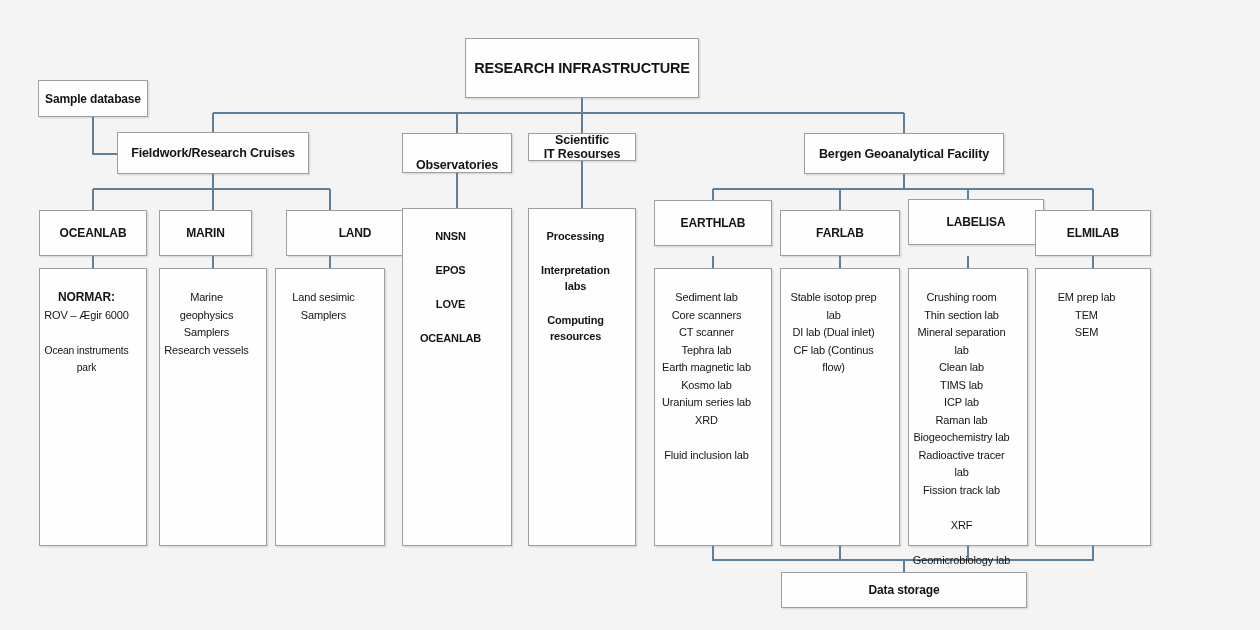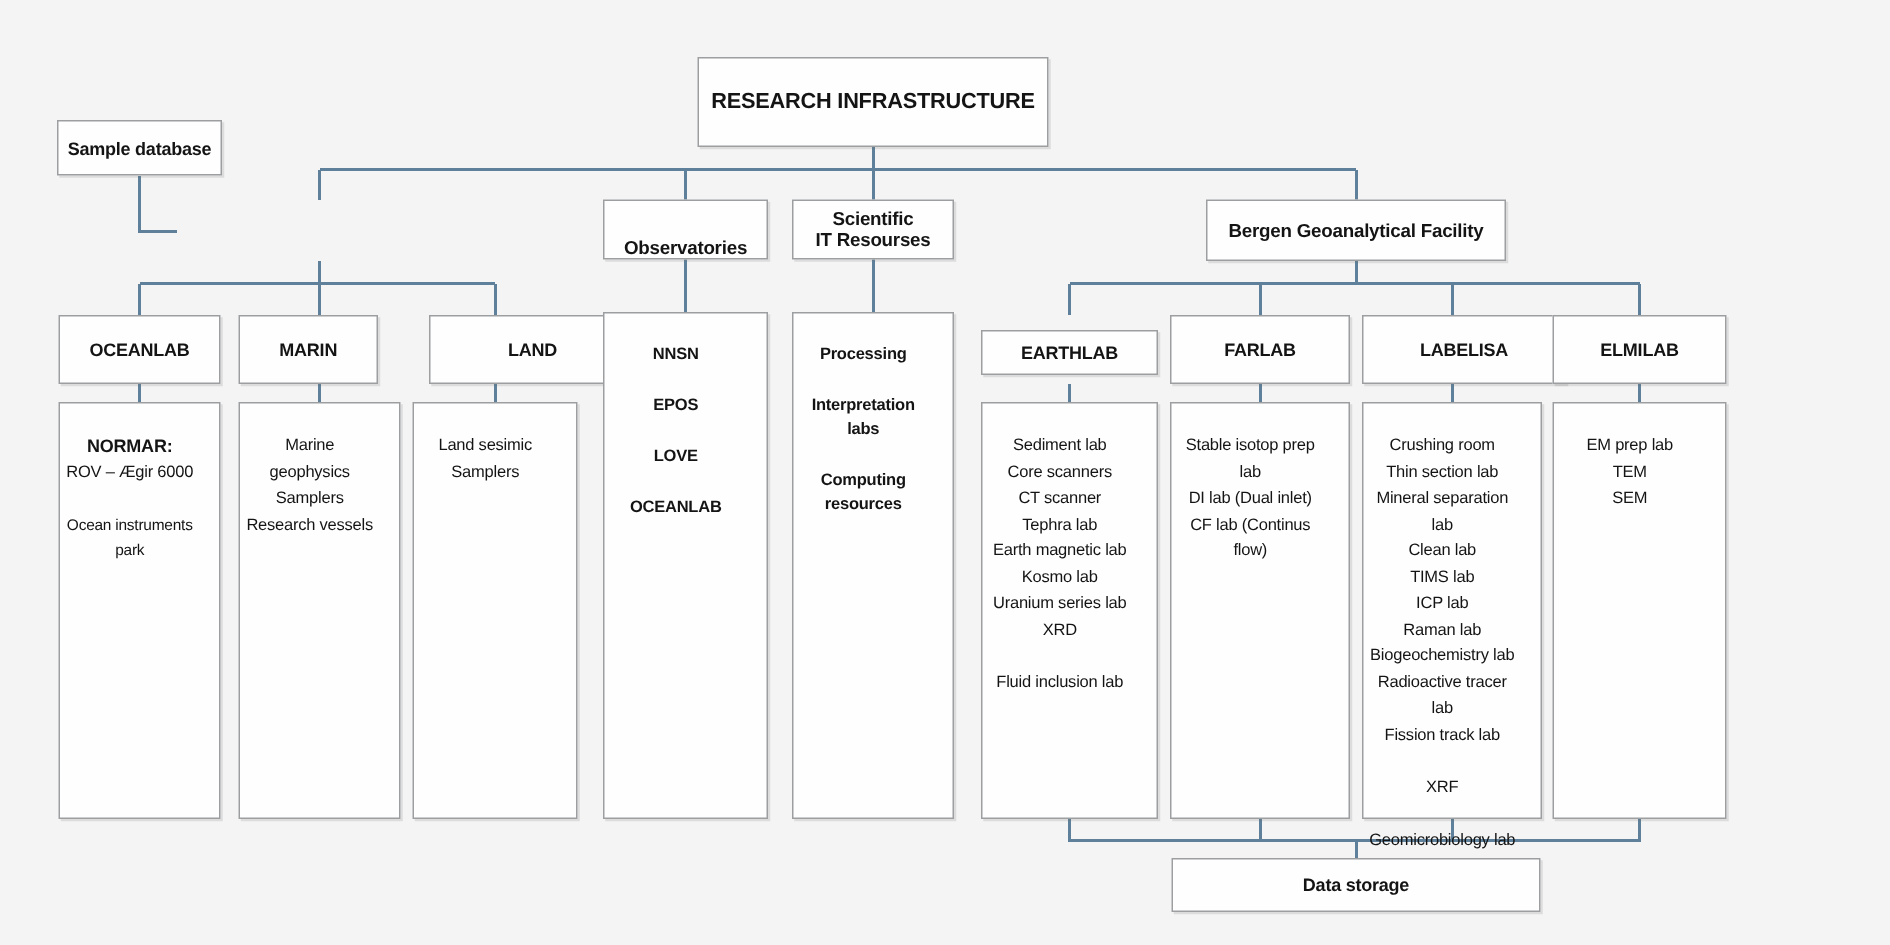--- a/index.html
+++ b/index.html
@@ -58,50 +58,53 @@
   </svg>
 
   <div class="box hdr t-title" style="left:465px;top:38px;width:234px;height:60px;">
     <span>RESEARCH INFRASTRUCTURE</span>
   </div>
 
   <div class="box hdr t-sm" style="left:38px;top:80px;width:110px;height:37px;">
     <span>Sample database</span>
   </div>
 
+  <div class="box hdr t-l2" style="left:117px;top:132px;width:192px;height:42px;">
+    <span>Fieldwork/Research Cruises</span>
+  </div>
 
   <div class="box hdr t-l2" style="left:402px;top:133px;width:110px;height:40px;justify-content:flex-end;">
     <span>Observatories</span>
   </div>
 
-  <div class="box hdr t-l2" style="left:528px;top:133px;width:108px;height:40px;">
+  <div class="box hdr t-l2" style="left:528px;top:133px;width:108px;height:28px;">
     <span>Scientific</span>
     <span>IT Resourses</span>
   </div>
 
   <div class="box hdr t-l2" style="left:804px;top:133px;width:200px;height:41px;">
     <span>Bergen Geoanalytical Facility</span>
   </div>
 
   <div class="box hdr t-l3" style="left:39px;top:210px;width:108px;height:46px;">
     <span>OCEANLAB</span>
   </div>
   <div class="box hdr t-l3" style="left:159px;top:210px;width:93px;height:46px;">
     <span>MARIN</span>
   </div>
   <div class="box hdr t-l3" style="left:286px;top:210px;width:120px;height:46px;padding-left:18px;">
     <span>LAND</span>
   </div>
-  <div class="box hdr t-l3" style="left:654px;top:220px;width:118px;height:30px;">
+  <div class="box hdr t-l3" style="left:654px;top:200px;width:118px;height:46px;">
     <span>EARTHLAB</span>
   </div>
   <div class="box hdr t-l3" style="left:780px;top:210px;width:120px;height:46px;">
     <span>FARLAB</span>
   </div>
-  <div class="box hdr t-l3" style="left:908px;top:210px;width:136px;height:46px;">
+  <div class="box hdr t-l3" style="left:908px;top:199px;width:136px;height:46px;">
     <span>LABELISA</span>
   </div>
   <div class="box hdr t-l3" style="left:1035px;top:210px;width:116px;height:46px;">
     <span>ELMILAB</span>
   </div>
 
   <div class="box list" style="left:39px;top:268px;width:108px;height:278px;">
     <div class="line bold">NORMAR:</div>
     <div class="line">ROV – Ægir 6000</div>
     <div class="line"></div>

